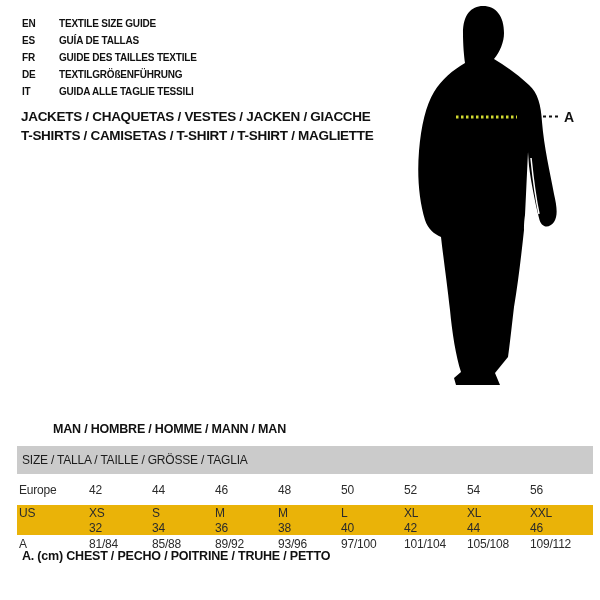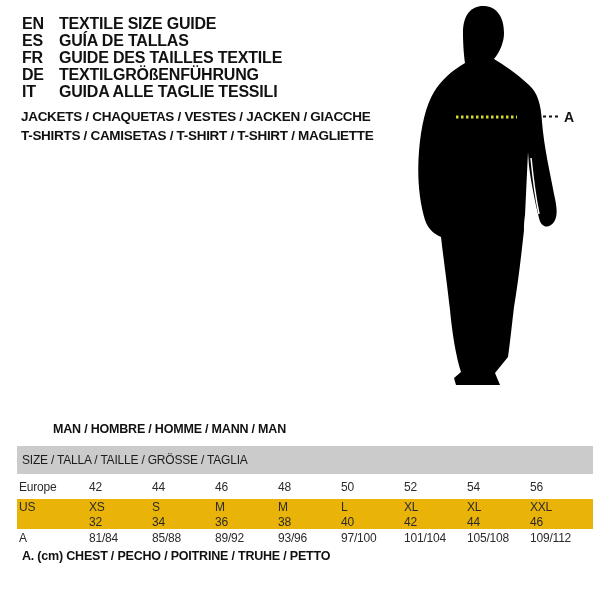--- a/index.html
+++ b/index.html
@@ -2,42 +2,42 @@
 <html><head>
 <meta charset="utf-8">
 <style>
   html,body{margin:0;padding:0;background:#ffffff;}
   .canvas{
     position:relative;width:600px;height:600px;background:#ffffff;
     font-family:"Liberation Sans",sans-serif;color:#111;overflow:hidden;
   }
   
   .langs{position:absolute;top:15px;left:22px;}
-  .lang-row{display:flex;line-height:17px;font-size:16px;font-weight:700;letter-spacing:-0.2px;}
+  .lang-row{display:flex;line-height:17px;font-size:10px;font-weight:700;letter-spacing:-0.2px;}
   .lang-code{width:37px;flex:0 0 37px;}
   
   .cats{position:absolute;top:108px;left:21px;font-size:13.5px;font-weight:700;line-height:18.5px;letter-spacing:-0.3px;}
   
   .figure{position:absolute;top:0;left:0;}
   
   .section-title{position:absolute;top:422px;left:18px;font-size:12.5px;font-weight:700;letter-spacing:-0.2px;padding-left:35px;}
   
   .size-table{
     position:absolute;top:446px;left:17px;width:576px;
     border-collapse:collapse;table-layout:fixed;
     font-size:12px;color:#2b2b2b;letter-spacing:-0.2px;
   }
   .size-table td{text-align:left;padding:0;height:15px;vertical-align:middle;font-weight:400;}
   .size-table td.lbl{text-align:left;padding-left:2px;}
   .size-table tr.hdr td{
     background:#cbcbcb;height:28px;text-align:left;padding-left:5px;
     color:#1c1c1c;font-size:12px;font-weight:400;
   }
   .size-table tr.shade td{background:#eab308;}
-  .size-table tr.r-europe td{height:25px;}
+  .size-table tr.r-europe td{height:31px;}
   .size-table tr.r-a td{height:18px;}
   
   .footnote{position:absolute;top:549px;left:22px;font-size:12.5px;font-weight:700;letter-spacing:-0.2px;}
 </style>
 </head>
 <body>
 
 <div class="canvas">
 
   <div class="langs">

